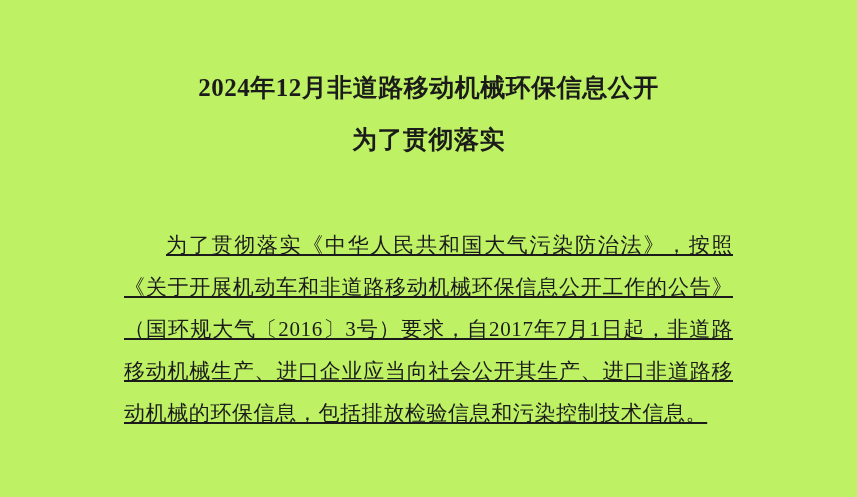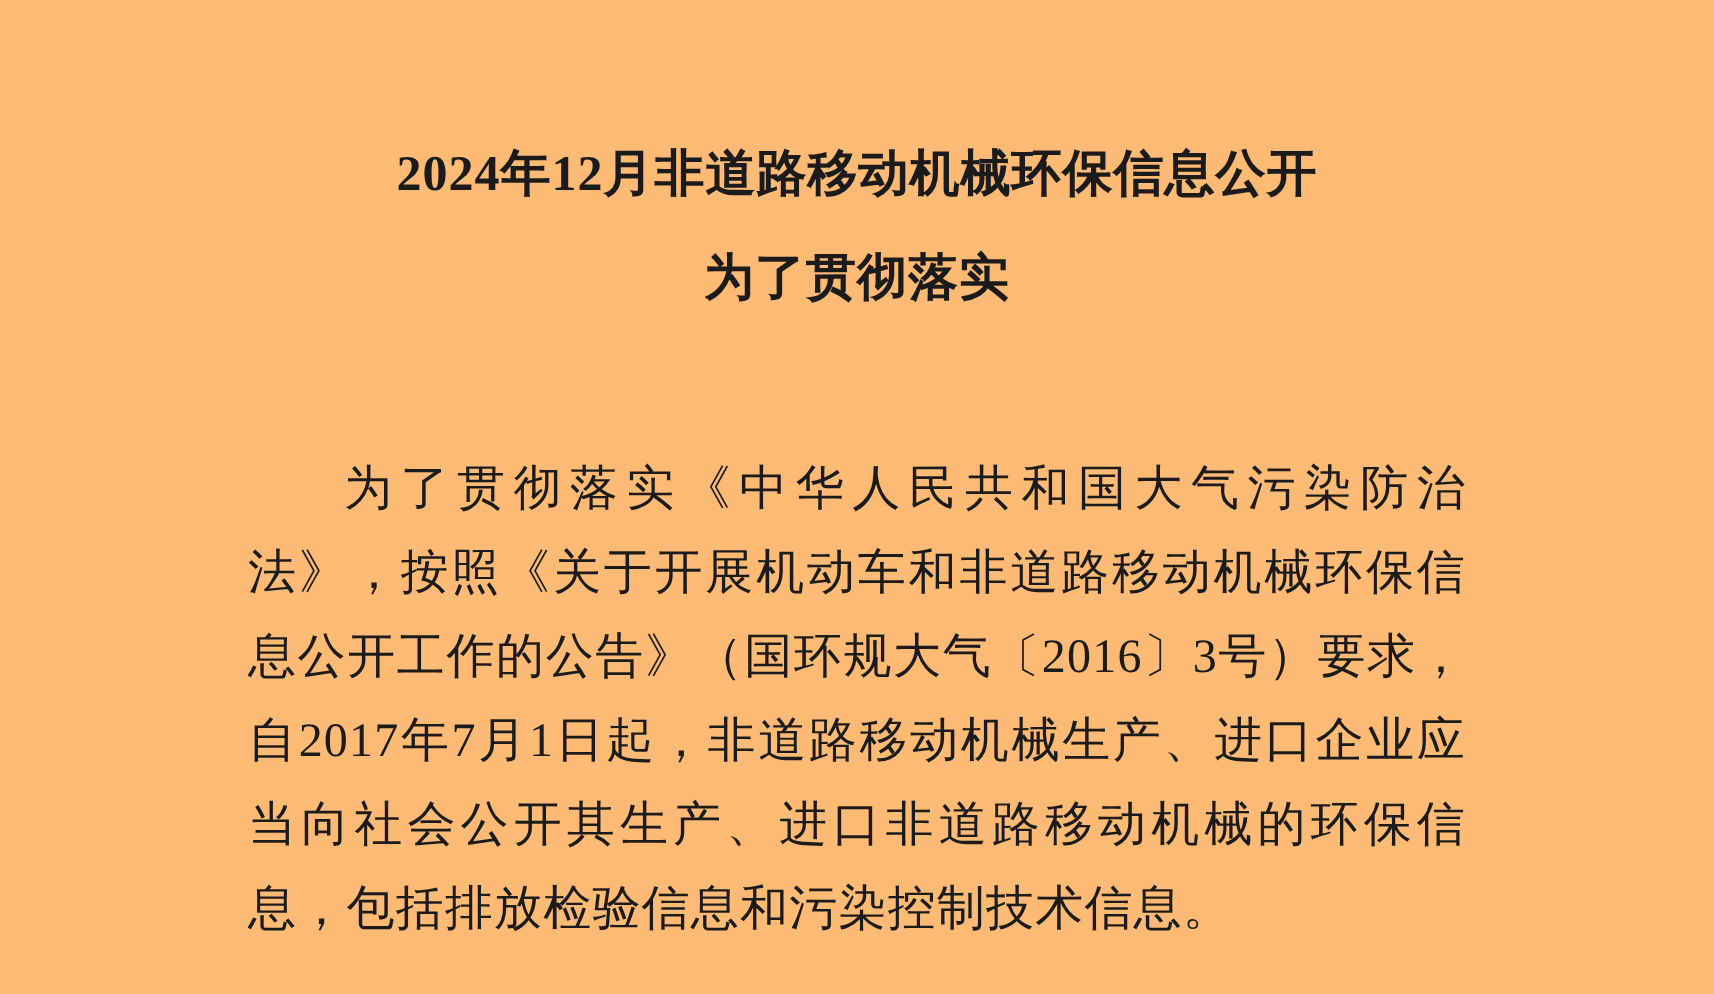--- a/index.html
+++ b/index.html
@@ -10,21 +10,21 @@
     width: 857px;
     height: 497px;
     overflow: hidden;
     background: #ffffff;
     font-family: "Liberation Serif", "DejaVu Serif", serif;
   }
   .page {
     position: relative;
     width: 857px;
     height: 497px;
-    background: #fdba74;
+    background: #bef264;
     box-sizing: border-box;
     padding: 0;
   }
   .doc-body {
     position: absolute;
     left: 0;
     top: 0;
     width: 857px;
   }
   .title-block {
@@ -39,29 +39,30 @@
     color: #1b1b1b;
     letter-spacing: 0.5px;
   }
   .body-block {
     margin-top: 58px;
     padding-left: 124px;
     padding-right: 124px;
   }
   .para {
     font-family: "Liberation Serif", "DejaVu Serif", serif;
-    font-size: 24px;
+    font-size: 21px;
     line-height: 42px;
     color: #1b1b1b;
     text-align: justify;
     text-align-last: left;
     text-indent: 2em;
     letter-spacing: 0.6px;
     margin: 0;
     word-break: break-all;
+    text-decoration: underline;
   }
 </style>
 </head>
 <body>
 
 <div class="page">
   <div class="doc-body">
 
     <div class="title-block">
       <div class="title-line">2024年12月非道路移动机械环保信息公开</div>

